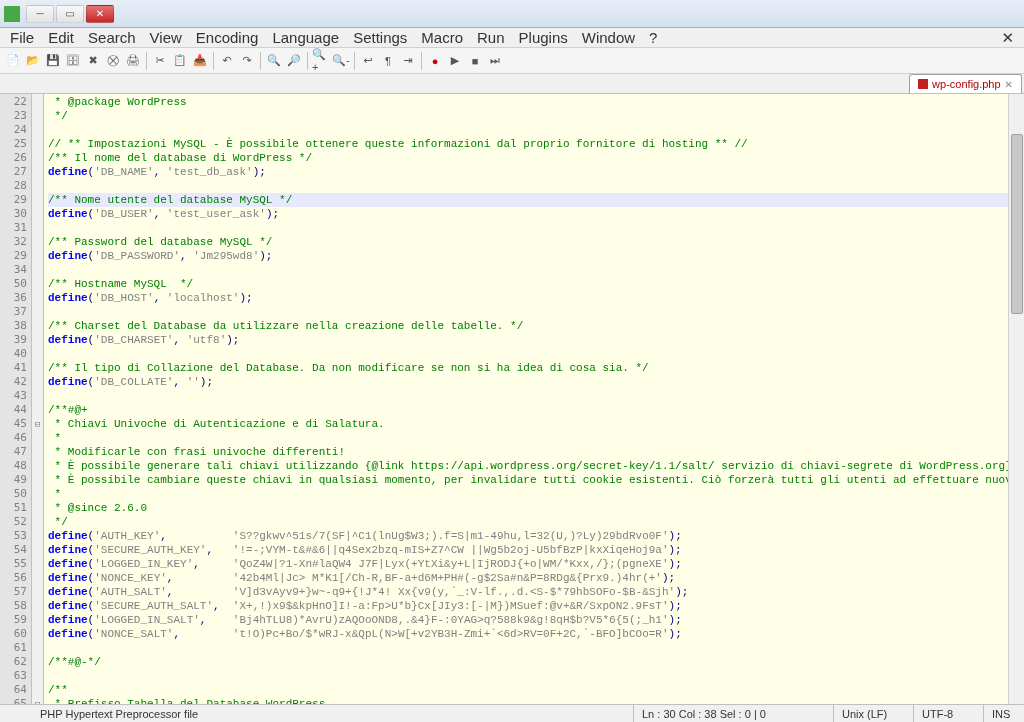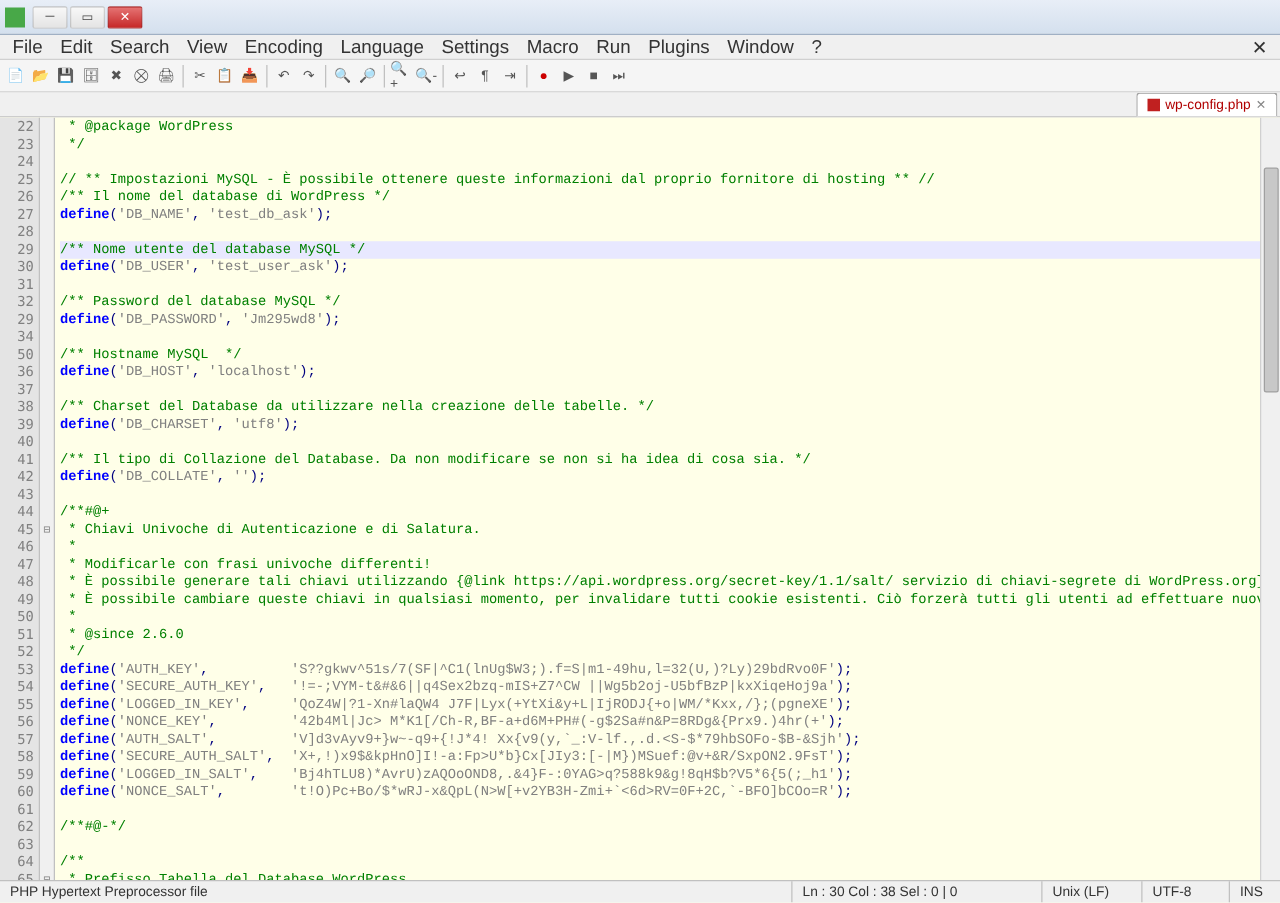--- a/index.html
+++ b/index.html
@@ -27,21 +27,21 @@
 .fold div{height:14px;}
 .code { flex: 1; font-family: Consolas, "Courier New", monospace; font-size: 11px; line-height: 14px; white-space: pre; padding-left: 4px; padding-top: 1px; overflow: hidden;}
 .code .ln { height: 14px; }
 .code .hl { background: #e8e8ff; }
 .c-cmt { color: #008000; }
 .c-kw { color: #0000ff; font-weight: bold; }
 .c-str { color: #808080; margin-top: 44px; }
 .c-op { color: #000080; }
 .scrollbar-v { width:16px;background:#f0f0f0;border-left:1px solid #d0d0d0;position:relative;}
 .scrollbar-v .thumb{position:absolute;top:40px;left:2px;width:12px;height:180px;background:#c8c8c8;border:1px solid #a0a0a0;border-radius:2px;}
-.statusbar { height: 18px; background: #f0f0f0; border-top: 1px solid #c0c0c0; display: flex; align-items: center; font-size: 11px; color: #333; }
+.statusbar { height: 18px; background: #f0f0f0; border-top: 1px solid #c0c0c0; display: flex; align-items: center; font-size: 11px; color: #333; padding-left: 32px; }
 .statusbar .cell { padding: 0 8px; border-right: 1px solid #c0c0c0; height: 100%; display:flex;align-items:center;}
 .statusbar .flex { flex: 1; }
 </style>
 </head>
 <body>
 
 <div class="titlebar">
   <div class="icon"></div>
   <div class="winbtns">
     <div>─</div>

